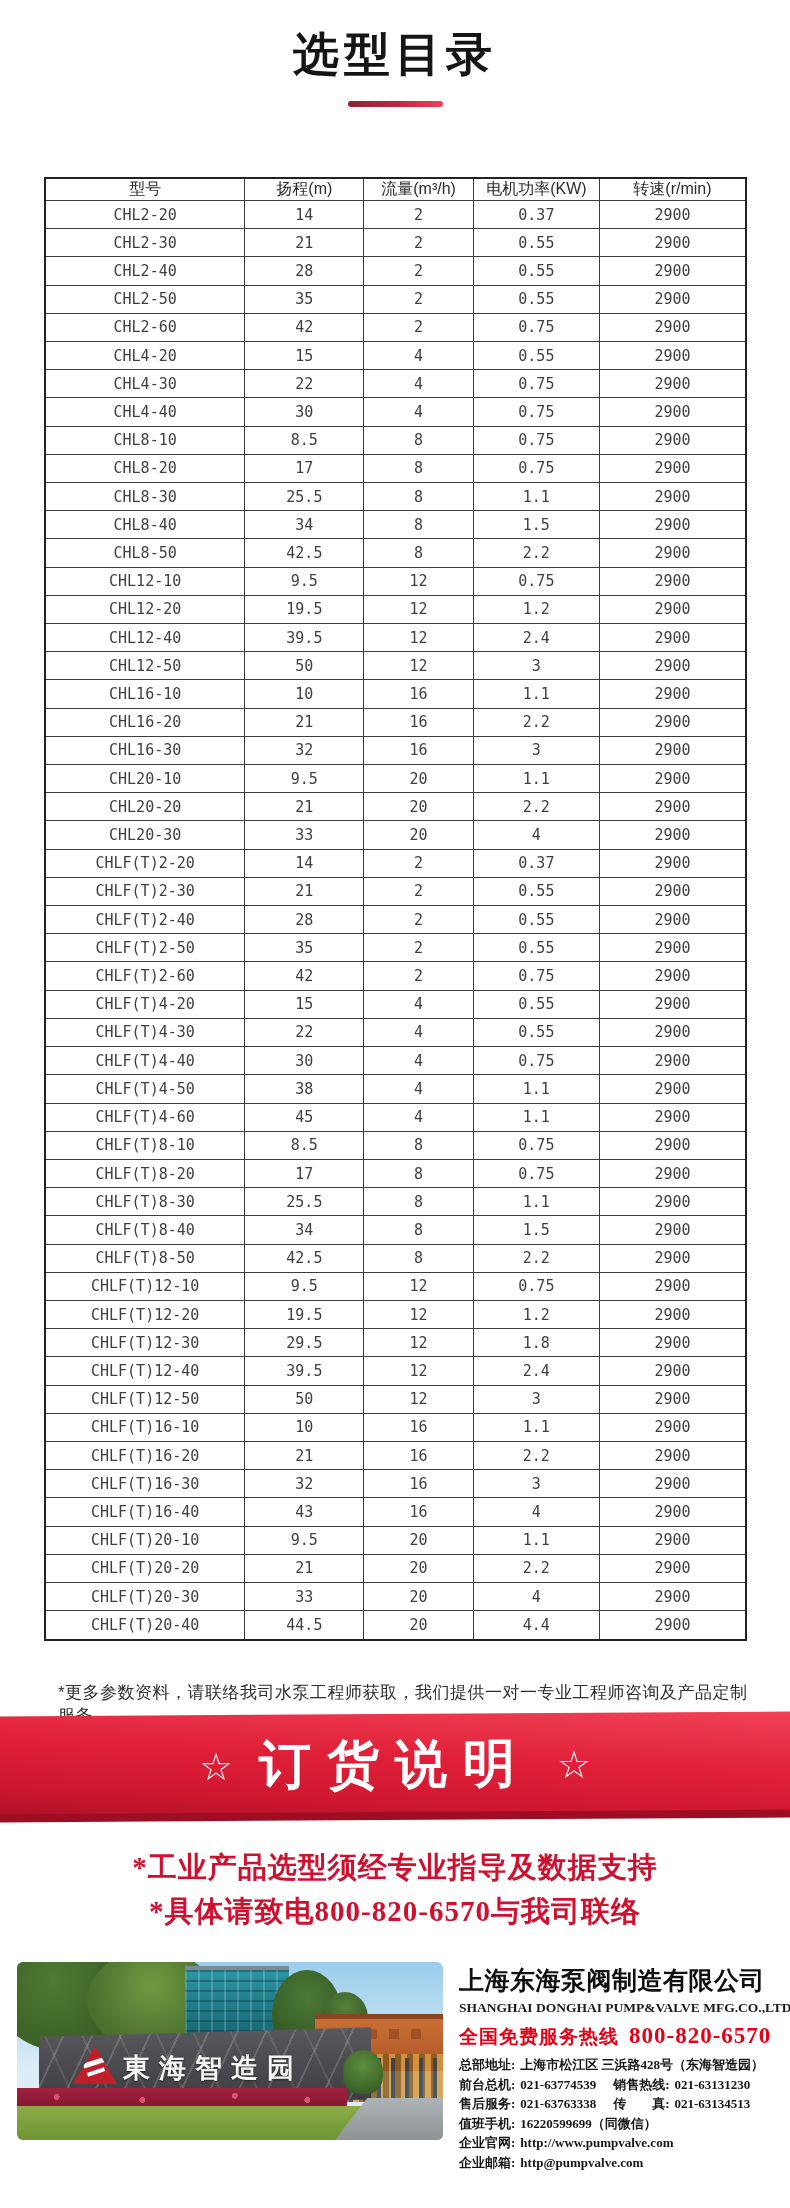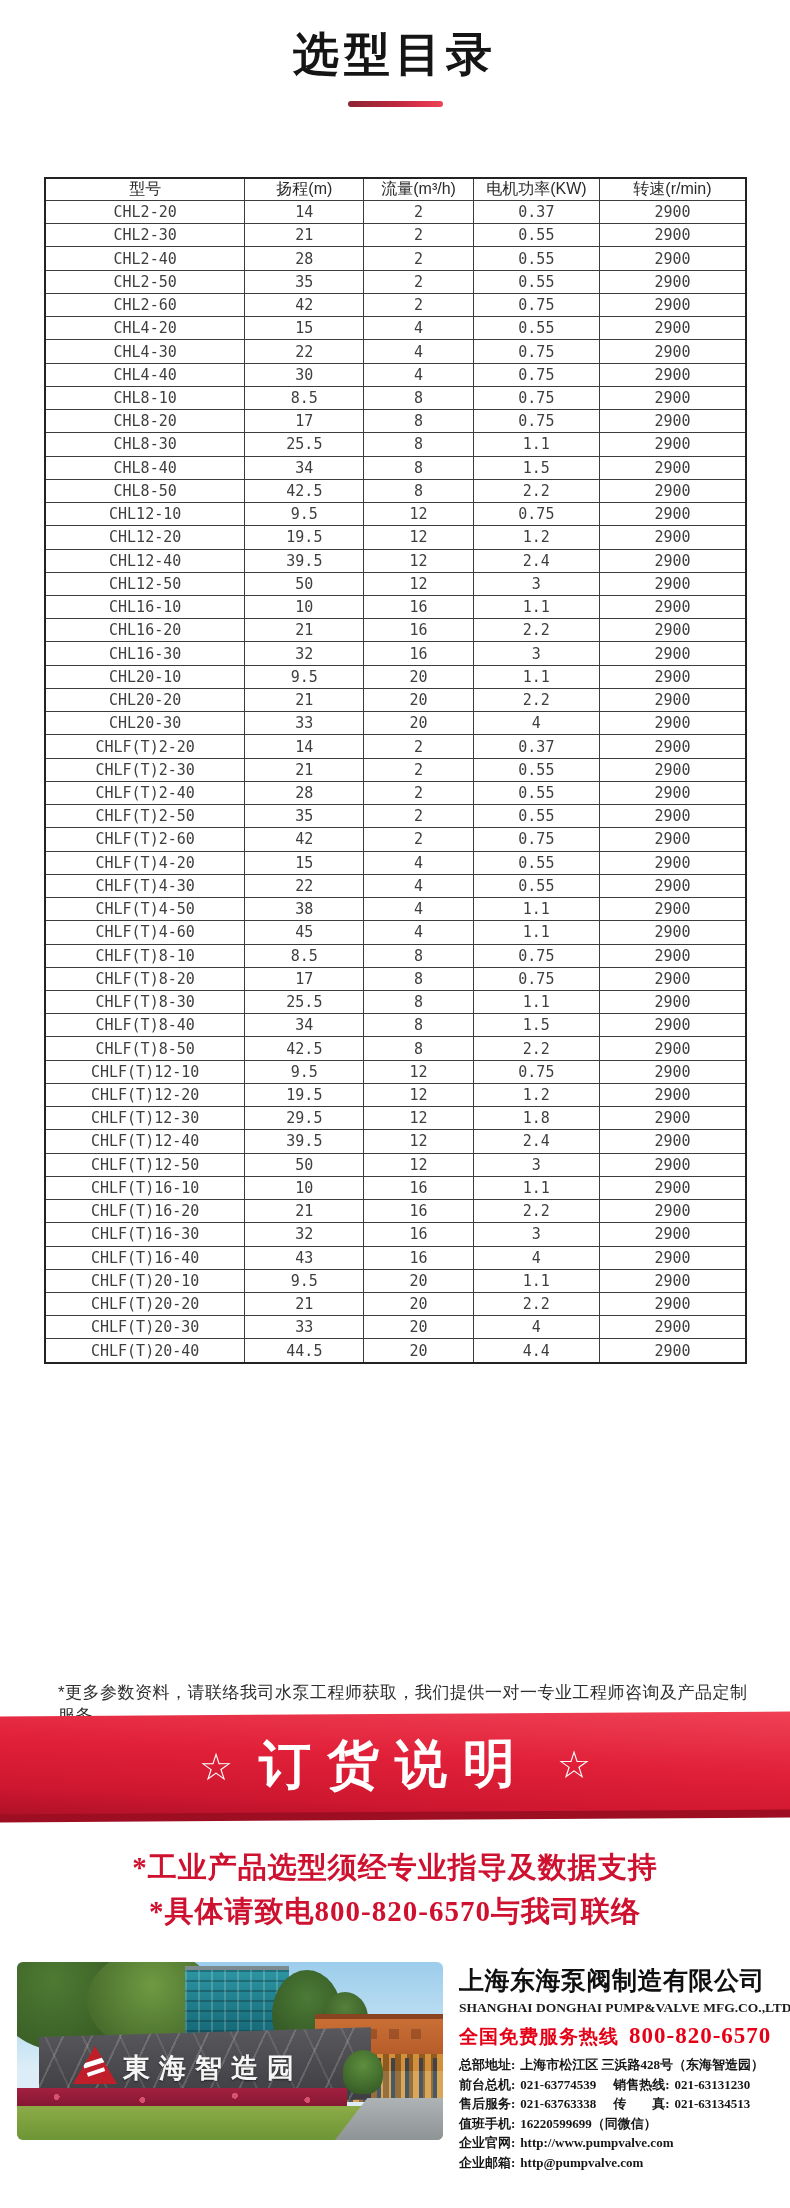--- a/index.html
+++ b/index.html
@@ -6,21 +6,21 @@
   #page{position:relative;width:790px;height:2208px;background:#ffffff;overflow:hidden;
         font-family:"Liberation Sans",sans-serif;}
 
   
   .page-title{position:absolute;top:24px;left:0;width:790px;text-align:center;
     font-size:46px;font-weight:800;letter-spacing:5px;color:#151515;}
   .title-divider{position:absolute;top:101px;left:348px;width:95px;height:6px;border-radius:3px;
     background:linear-gradient(90deg,#8a2433,#c22840 55%,#ef4258);}
 
   
-  .spec-table{position:absolute;top:177px;left:44px;width:703px;height:1187px;
+  .spec-table{position:absolute;top:177px;left:44px;width:703px;height:1464px;
     border-collapse:collapse;table-layout:fixed;}
   .spec-table th,.spec-table td{border:1px solid #3c3c3c;text-align:center;vertical-align:middle;
     padding:0 2px;}
   .spec-table{border:2px solid #222;}
   .spec-table th{font-size:16px;font-weight:400;color:#2b2b2b;
     font-family:"Liberation Sans",sans-serif;}
   .spec-table td{font-size:15px;color:#3f3f3f;font-family:"DejaVu Sans Mono",monospace;}
 
   
   .footnote{position:absolute;top:1681px;left:58px;width:700px;
@@ -344,20 +344,27 @@
           <td>2900</td>
         </tr>
         <tr>
           <td>CHLF(T)4-30</td>
           <td>22</td>
           <td>4</td>
           <td>0.55</td>
           <td>2900</td>
         </tr>
         <tr>
+          <td>CHLF(T)4-40</td>
+          <td>30</td>
+          <td>4</td>
+          <td>0.75</td>
+          <td>2900</td>
+        </tr>
+        <tr>
           <td>CHLF(T)4-50</td>
           <td>38</td>
           <td>4</td>
           <td>1.1</td>
           <td>2900</td>
         </tr>
         <tr>
           <td>CHLF(T)4-60</td>
           <td>45</td>
           <td>4</td>

